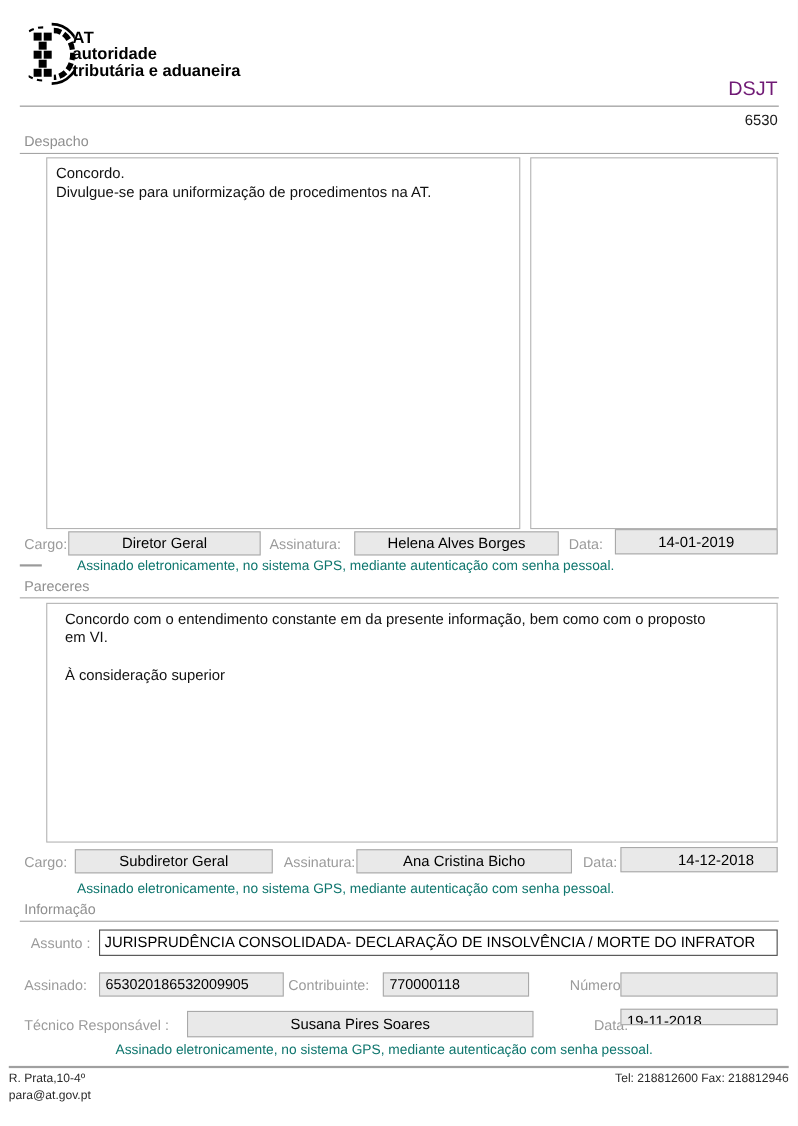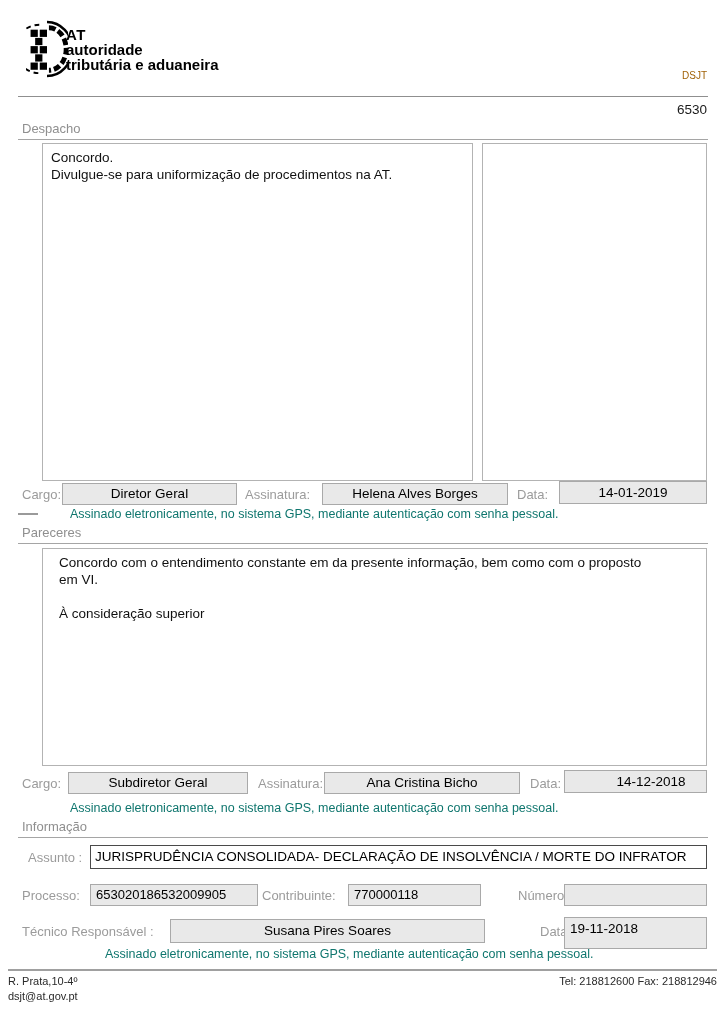--- a/index.html
+++ b/index.html
@@ -4,21 +4,21 @@
 <style>
   * { margin:0; padding:0; box-sizing:border-box; }
   body { background:#f2f2f2; font-family:"Liberation Sans", sans-serif; }
   .page {
     position:relative; width:725px; height:1024px; margin:0 auto;
     background:#ffffff; color:#000; overflow:hidden;
   }
   .abs { position:absolute; }
   .logo-acronym { font-size:15px; font-weight:bold; line-height:15px; letter-spacing:0.5px; }
   .logo-line { font-size:15px; font-weight:bold; line-height:15px; }
-  .dept-code { font-size:10px; color:#a16207; }
+  .dept-code { font-size:18px; color:#701a75; }
   .doc-number { font-size:13.5px; color:#1a1a1a; }
   .hrule { height:1px; background:#8f8f8f; }
   .section-label { color:#8f8f8f; font-size:13px; }
   .section-rule { height:1px; background:#a5a5a5; }
   .field-label { color:#9b9b9b; font-size:13px; white-space:nowrap; }
   .value-box {
     background:#e9e9e9; border:1px solid #a9a9a9; font-size:13.5px;
     color:#000; overflow:hidden; white-space:nowrap;
   }
   .value-center { text-align:center; }
@@ -102,32 +102,32 @@
   <div class="abs value-box value-center" style="left:564px; top:770px; width:143px; height:23px; line-height:21px;padding-left:31px;">14-12-2018</div>
 
   <div class="abs note" style="left:70px; top:801px;">Assinado eletronicamente, no sistema GPS, mediante autenticação com senha pessoal.</div>
 
   <div class="abs section-label" style="left:22px; top:819px;">Informação</div>
   <div class="abs section-rule" style="left:18px; top:837px; width:690px;"></div>
 
   <div class="abs field-label" style="left:28px; top:850px;">Assunto :</div>
   <div class="abs assunto-box" style="left:90px; top:845px; width:617px; height:24px; line-height:22px;">JURISPRUDÊNCIA CONSOLIDADA- DECLARAÇÃO DE INSOLVÊNCIA / MORTE DO INFRATOR</div>
 
-  <div class="abs field-label" style="left:22px; top:888px;">Processo:</div>
+  <div class="abs field-label" style="left:22px; top:888px;">Assinado:</div>
   <div class="abs value-box value-left" style="left:90px; top:884px; width:168px; height:22px; line-height:20px; font-size:13px;">653020186532009905</div>
   <div class="abs field-label" style="left:262px; top:888px;">Contribuinte:</div>
   <div class="abs value-box value-left" style="left:348px; top:884px; width:133px; height:22px; line-height:20px; font-size:13px;">770000118</div>
   <div class="abs field-label" style="left:518px; top:888px;">Número :</div>
   <div class="abs value-box value-left" style="left:564px; top:884px; width:143px; height:22px; line-height:20px;"></div>
 
   <div class="abs field-label" style="left:22px; top:924px;">Técnico Responsável :</div>
   <div class="abs value-box value-center" style="left:170px; top:919px; width:315px; height:24px; line-height:22px;">Susana Pires Soares</div>
   <div class="abs field-label" style="left:540px; top:924px;">Data:</div>
-  <div class="abs value-box value-left" style="left:564px; top:917px; width:143px; height:32px; line-height:22px;">19-11-2018</div>
+  <div class="abs value-box value-left" style="left:564px; top:917px; width:143px; height:15px; line-height:22px;">19-11-2018</div>
 
   <div class="abs note" style="left:105px; top:947px;">Assinado eletronicamente, no sistema GPS, mediante autenticação com senha pessoal.</div>
 
   <div class="abs footer-rule" style="left:8px; top:969px; width:709px;"></div>
   <div class="abs footer-text" style="left:8px; top:974px;">R. Prata,10-4º</div>
-  <div class="abs footer-text" style="left:8px; top:989px;">dsjt@at.gov.pt</div>
+  <div class="abs footer-text" style="left:8px; top:989px;">para@at.gov.pt</div>
   <div class="abs footer-text" style="right:8px; top:974px;">Tel: 218812600 Fax: 218812946</div>
 
 </div>
 
 </body></html>

